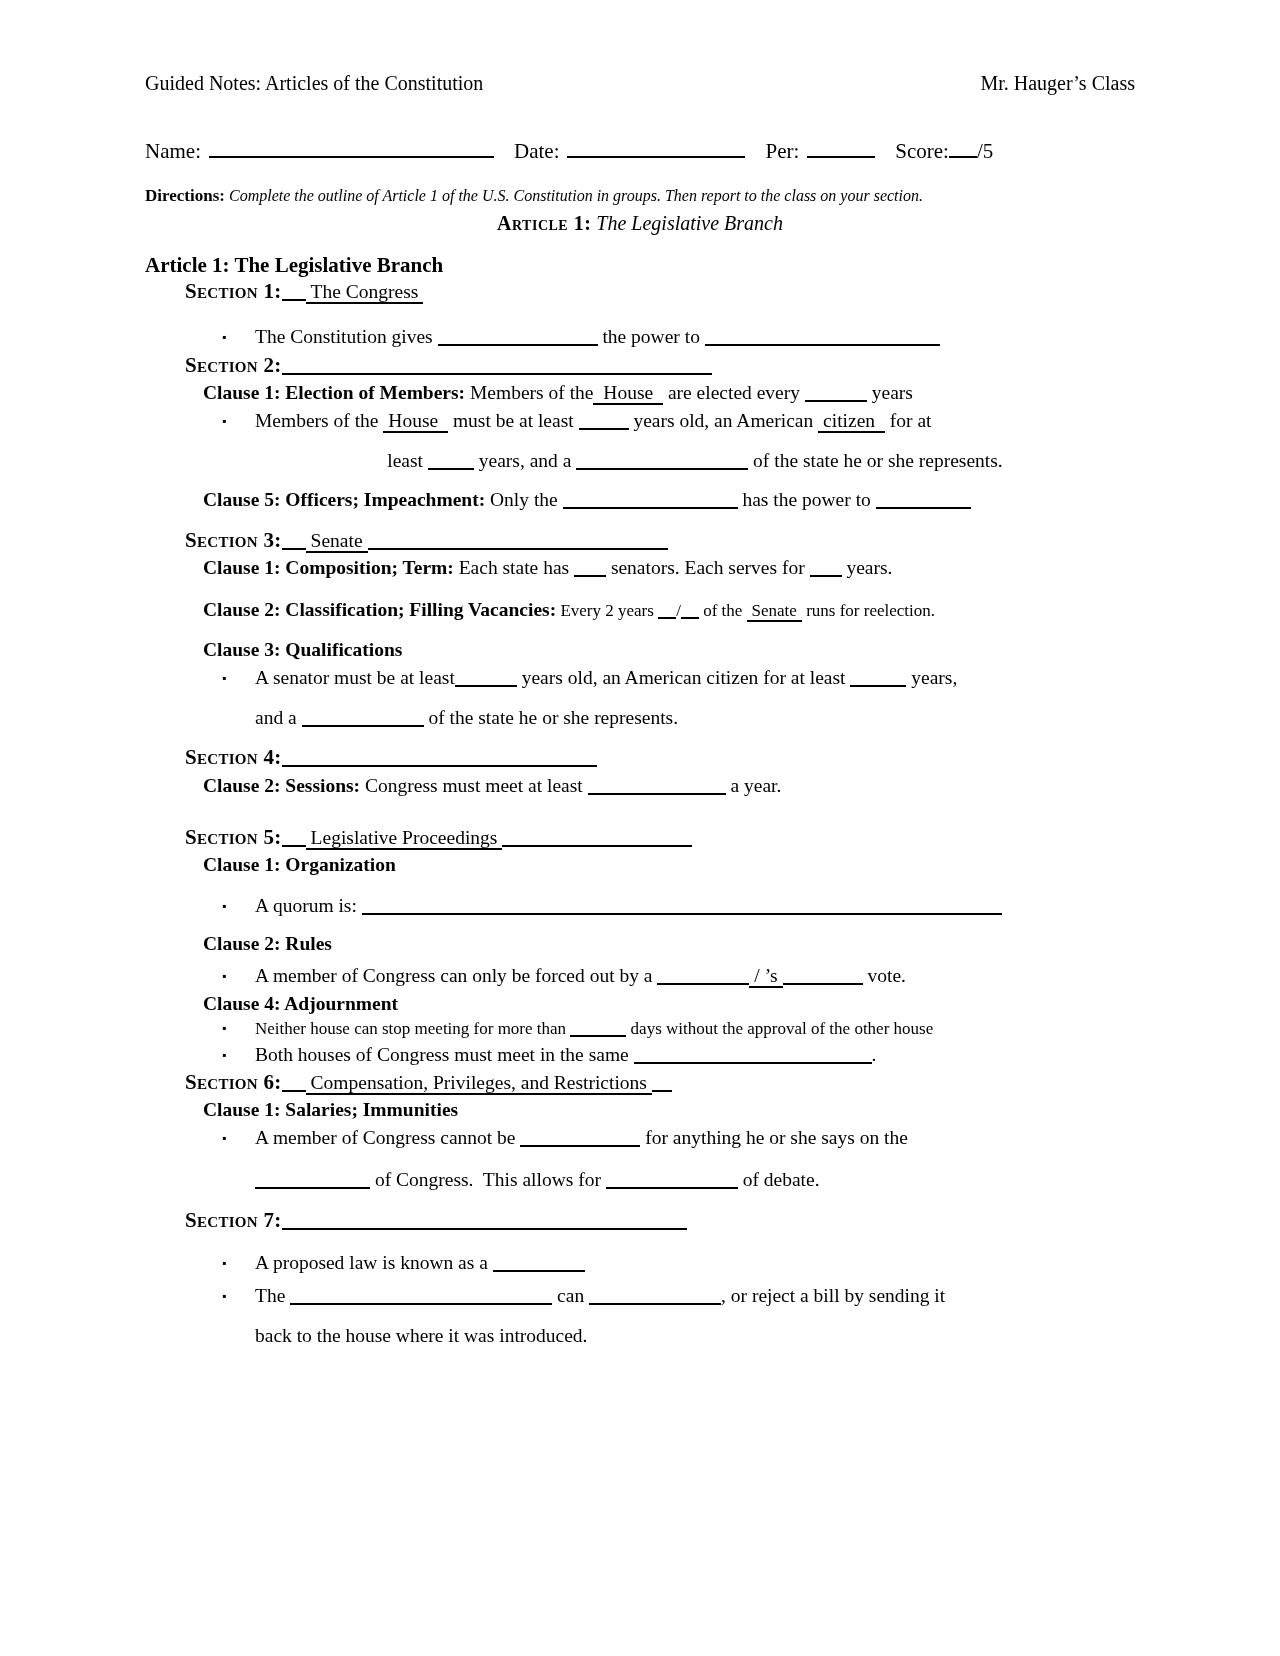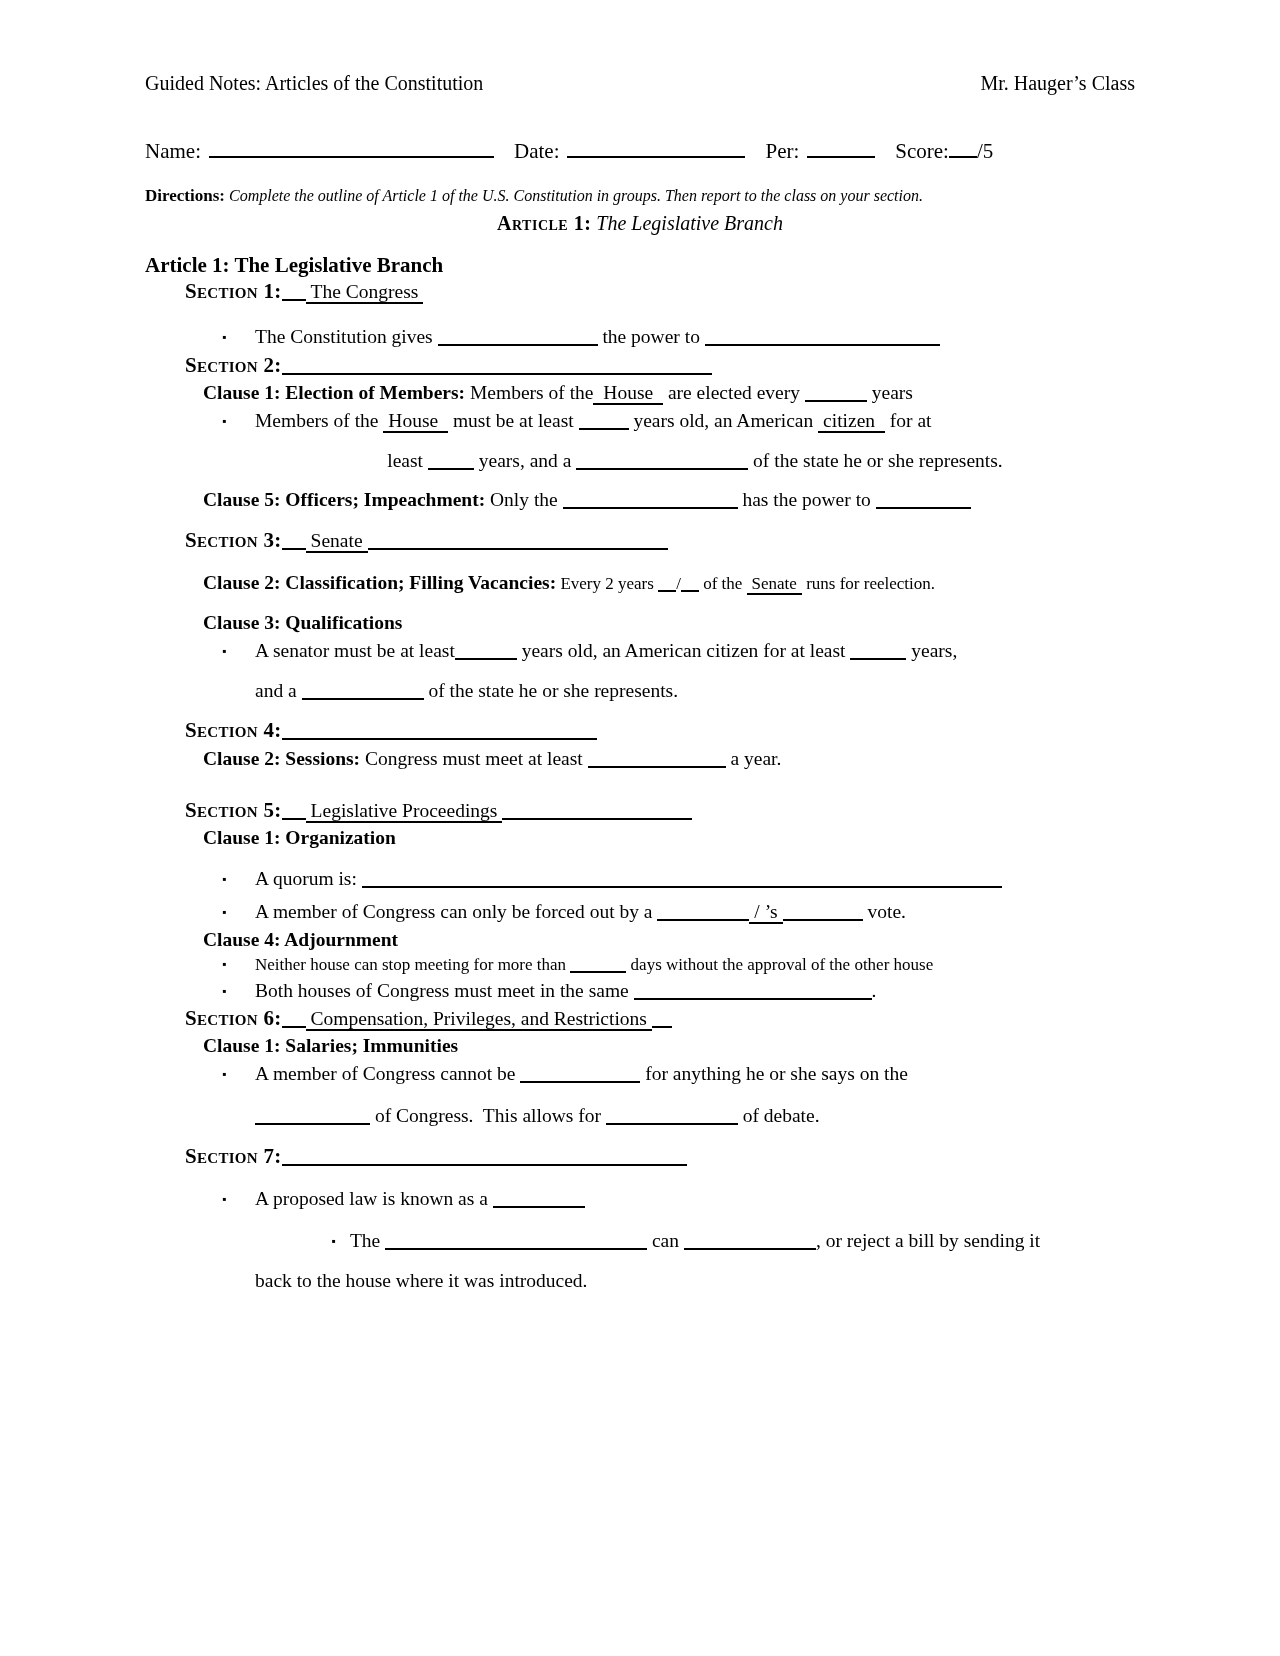--- a/index.html
+++ b/index.html
@@ -74,36 +74,38 @@
 
   <div>
       <div class="line section" style="margin-top: 0px;"><span class="seg-label">Section 1:</span><span class="blank" style="width: 24px;"></span><span class="seg-fill">The Congress</span></div>
       <div class="line bullet" style="margin-top: 18px;"><span class="bullet-marker">▪</span><span class="seg-text">The Constitution gives </span><span class="blank" style="width: 160px;"></span><span class="seg-text"> the power to </span><span class="blank" style="width: 235px;"></span></div>
       <div class="line section" style="margin-top: 1px;"><span class="seg-label">Section 2:</span><span class="blank" style="width: 430px;"></span></div>
       <div class="line clause" style="margin-top: 0px;"><span class="seg-bold">Clause 1: Election of Members:</span><span class="seg-text"> Members of the</span><span class="seg-fill"> House </span><span class="seg-text"> are elected every </span><span class="blank" style="width: 62px;"></span><span class="seg-text"> years</span></div>
       <div class="line bullet" style="margin-top: 1px;"><span class="bullet-marker">▪</span><span class="seg-text">Members of the </span><span class="seg-fill">House </span><span class="seg-text"> must be at least </span><span class="blank" style="width: 50px;"></span><span class="seg-text"> years old, an American </span><span class="seg-fill">citizen </span><span class="seg-text"> for at</span></div>
       <div class="line cont" style="margin-top: 12px; text-align: center;"><span class="seg-text">least </span><span class="blank" style="width: 46px;"></span><span class="seg-text"> years, and a </span><span class="blank" style="width: 172px;"></span><span class="seg-text"> of the state he or she represents.</span></div>
       <div class="line clause" style="margin-top: 12px;"><span class="seg-bold">Clause 5: Officers; Impeachment:</span><span class="seg-text"> Only the </span><span class="blank" style="width: 175px;"></span><span class="seg-text"> has the power to </span><span class="blank" style="width: 95px;"></span></div>
       <div class="line section" style="margin-top: 14px;"><span class="seg-label">Section 3:</span><span class="blank" style="width: 24px;"></span><span class="seg-fill">Senate</span><span class="blank" style="width: 300px;"></span></div>
+      <div class="line clause" style="margin-top: 0px;"><span class="seg-bold">Clause 1: Composition; Term:</span><span class="seg-text"> Each state has </span><span class="blank" style="width: 32px;"></span><span class="seg-text"> senators. Each serves for </span><span class="blank" style="width: 32px;"></span><span class="seg-text"> years.</span></div>
       <div class="line clause" style="margin-top: 15px;"><span class="seg-bold">Clause 2: Classification; Filling Vacancies:</span><span class="seg-text sm"> Every 2 years </span><span class="blank" style="width: 18px;"></span><span class="seg-text sm">/</span><span class="blank" style="width: 18px;"></span><span class="seg-text sm"> of the </span><span class="seg-fill sm">Senate</span><span class="seg-text sm"> runs for reelection.</span></div>
       <div class="line clause" style="margin-top: 12px;"><span class="seg-bold">Clause 3: Qualifications</span></div>
       <div class="line bullet" style="margin-top: 1px;"><span class="bullet-marker">▪</span><span class="seg-text">A senator must be at least</span><span class="blank" style="width: 62px;"></span><span class="seg-text"> years old, an American citizen for at least </span><span class="blank" style="width: 56px;"></span><span class="seg-text"> years,</span></div>
       <div class="line cont" style="margin-top: 12px;"><span class="seg-text">and a </span><span class="blank" style="width: 122px;"></span><span class="seg-text"> of the state he or she represents.</span></div>
       <div class="line section" style="margin-top: 13px;"><span class="seg-label">Section 4:</span><span class="blank" style="width: 315px;"></span></div>
       <div class="line clause" style="margin-top: 1px;"><span class="seg-bold">Clause 2: Sessions:</span><span class="seg-text"> Congress must meet at least </span><span class="blank" style="width: 138px;"></span><span class="seg-text"> a year.</span></div>
       <div class="line section" style="margin-top: 25px;"><span class="seg-label">Section 5:</span><span class="blank" style="width: 24px;"></span><span class="seg-fill">Legislative Proceedings</span><span class="blank" style="width: 190px;"></span></div>
       <div class="line clause" style="margin-top: 0px;"><span class="seg-bold">Clause 1: Organization</span></div>
       <div class="line bullet" style="margin-top: 14px;"><span class="bullet-marker">▪</span><span class="seg-text">A quorum is: </span><span class="blank" style="width: 640px;"></span></div>
+      <div class="line clause" style="margin-top: 10px;"><span class="seg-bold">Clause 2: Rules</span></div>
       <div class="line bullet" style="margin-top: 5px;"><span class="bullet-marker">▪</span><span class="seg-text">A member of Congress can only be forced out by a </span><span class="blank" style="width: 92px;"></span><span class="seg-fill">/ ’s</span><span class="blank" style="width: 80px;"></span><span class="seg-text"> vote.</span></div>
       <div class="line clause" style="margin-top: 0px;"><span class="seg-bold">Clause 4: Adjournment</span></div>
       <div class="line bullet small" style="margin-top: 0px;"><span class="bullet-marker">▪</span><span class="seg-text">Neither house can stop meeting for more than </span><span class="blank" style="width: 56px;"></span><span class="seg-text"> days without the approval of the other house</span></div>
       <div class="line bullet" style="margin-top: 1px;"><span class="bullet-marker">▪</span><span class="seg-text">Both houses of Congress must meet in the same </span><span class="blank" style="width: 238px;"></span><span class="seg-text">.</span></div>
       <div class="line section" style="margin-top: 0px;"><span class="seg-label">Section 6:</span><span class="blank" style="width: 24px;"></span><span class="seg-fill">Compensation, Privileges, and Restrictions</span><span class="blank" style="width: 20px;"></span></div>
       <div class="line clause" style="margin-top: 0px;"><span class="seg-bold">Clause 1: Salaries; Immunities</span></div>
       <div class="line bullet" style="margin-top: 1px;"><span class="bullet-marker">▪</span><span class="seg-text">A member of Congress cannot be </span><span class="blank" style="width: 120px;"></span><span class="seg-text"> for anything he or she says on the</span></div>
       <div class="line cont" style="margin-top: 14px;"><span class="blank" style="width: 115px;"></span><span class="seg-text"> of Congress.  This allows for </span><span class="blank" style="width: 132px;"></span><span class="seg-text"> of debate.</span></div>
       <div class="line section" style="margin-top: 14px;"><span class="seg-label">Section 7:</span><span class="blank" style="width: 405px;"></span></div>
       <div class="line bullet" style="margin-top: 15px;"><span class="bullet-marker">▪</span><span class="seg-text">A proposed law is known as a </span><span class="blank" style="width: 92px;"></span></div>
-      <div class="line bullet" style="margin-top: 14px; text-align: center;"><span class="bullet-marker">▪</span><span class="seg-text">The </span><span class="blank" style="width: 262px;"></span><span class="seg-text"> can </span><span class="blank" style="width: 132px;"></span><span class="seg-text">, or reject a bill by sending it</span></div>
+      <div class="line bullet" style="margin-top: 5px;"><span class="bullet-marker">▪</span><span class="seg-text">The </span><span class="blank" style="width: 262px;"></span><span class="seg-text"> can </span><span class="blank" style="width: 132px;"></span><span class="seg-text">, or reject a bill by sending it</span></div>
       <div class="line cont" style="margin-top: 12px;"><span class="seg-text">back to the house where it was introduced.</span></div>
     </div>
 
 </div>
 
 </body></html>

